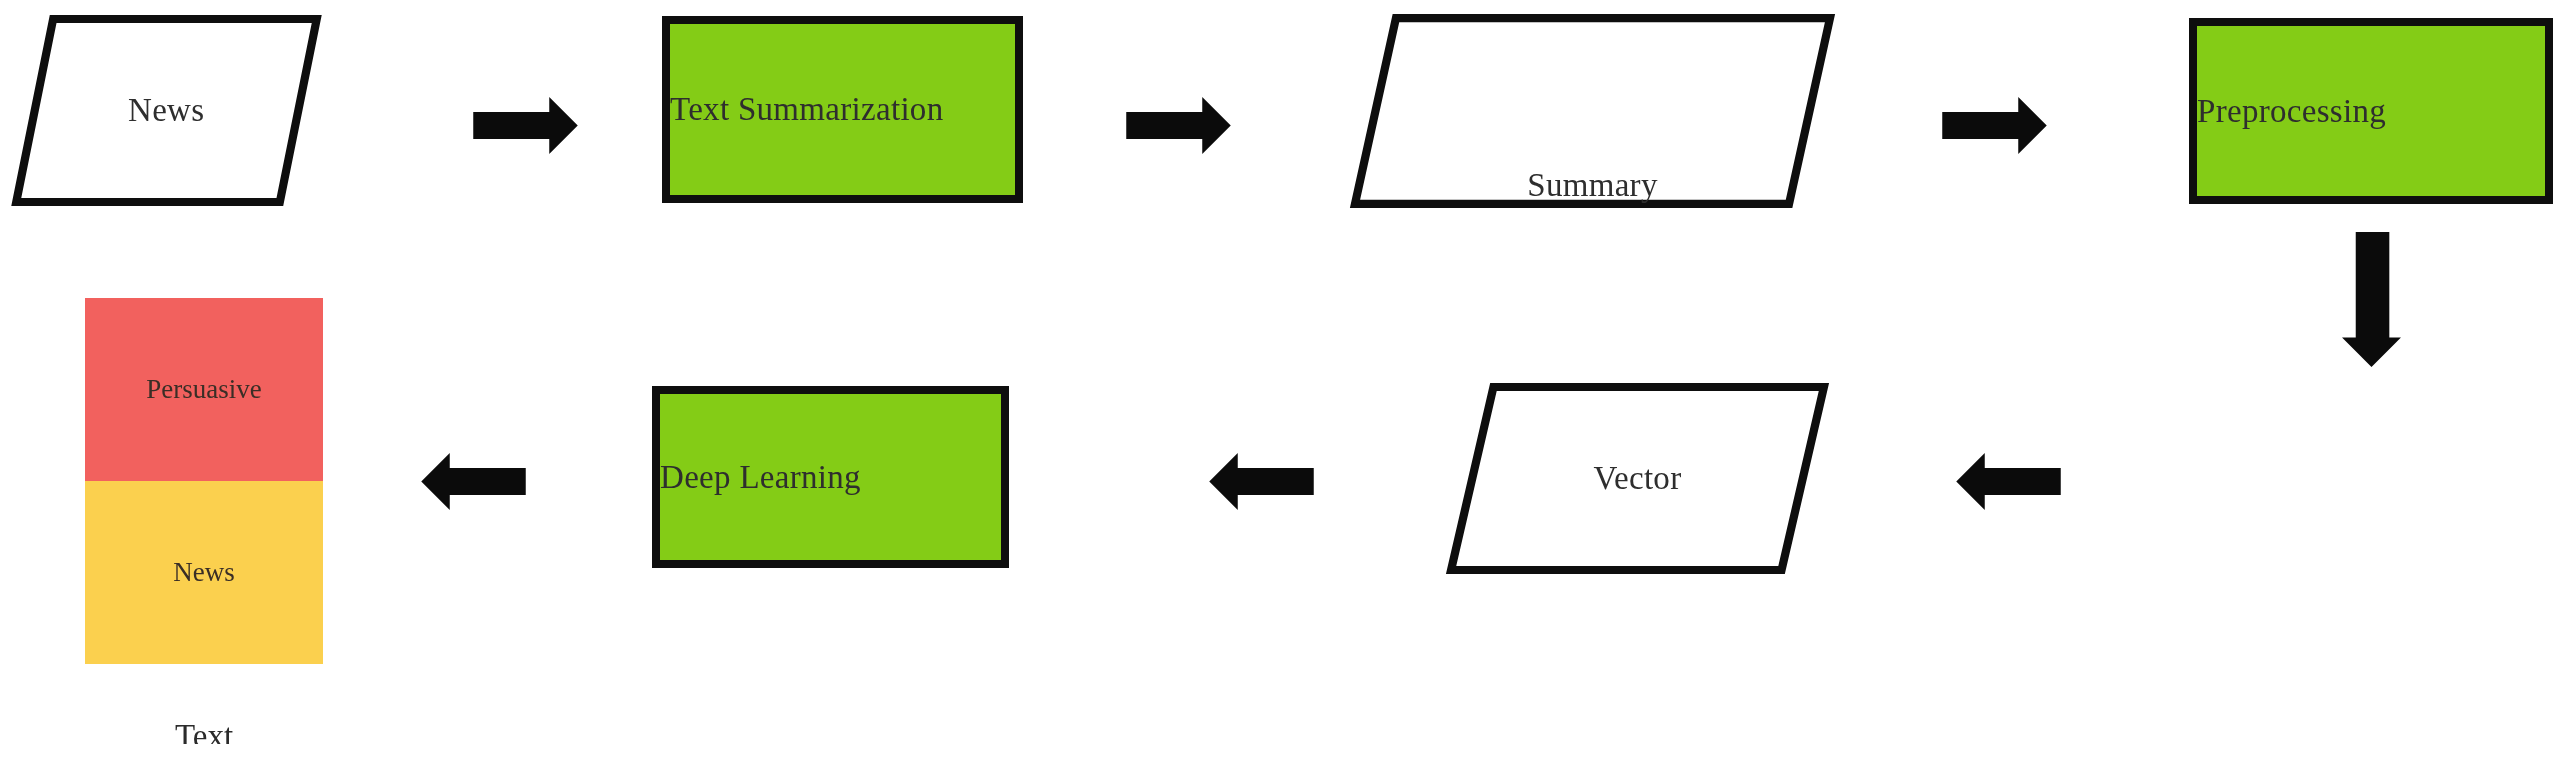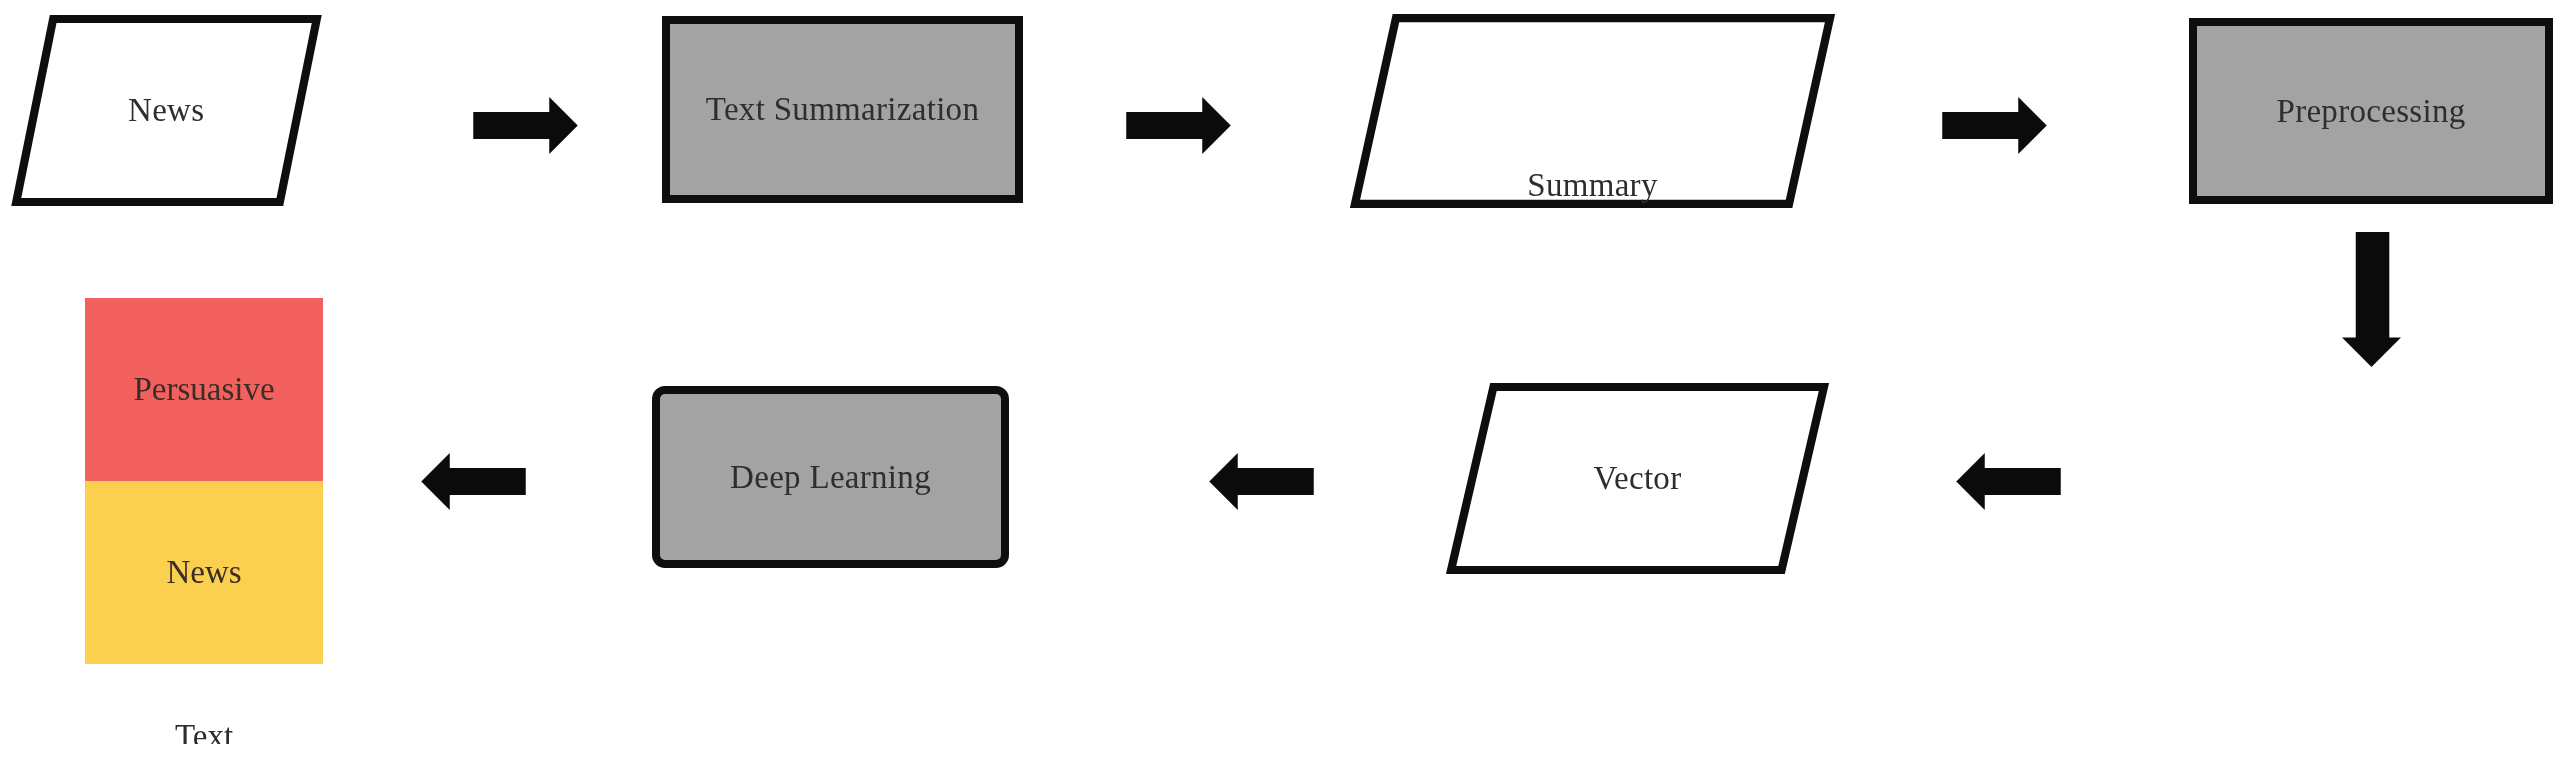--- a/index.html
+++ b/index.html
@@ -15,25 +15,24 @@
   .para {
     fill: #ffffff;
     stroke: #0e0e0e;
     stroke-width: 12;
     stroke-linejoin: miter;
   }
   .arrow-poly { fill: #0b0b0b; stroke: none; }
   .process {
     position: absolute;
     box-sizing: border-box;
-    background: #a3a3a3;
+    background: #84cc16;
     border: 8.2px solid #0e0e0e;
     display: flex;
     align-items: center;
-    justify-content: center;
   }
   .label-overlay {
     position: absolute;
     display: flex;
     align-items: center;
     justify-content: center;
     pointer-events: none;
   }
   .node-label {
     font-size: 33px;
@@ -41,21 +40,21 @@
     letter-spacing: 0.3px;
     white-space: nowrap;
   }
   .class-box {
     position: absolute;
     display: flex;
     align-items: center;
     justify-content: center;
   }
   .class-label {
-    font-size: 33px;
+    font-size: 27px;
     color: #3a2e26;
     white-space: nowrap;
   }
   .caption {
     position: absolute;
     display: flex;
     align-items: center;
     justify-content: center;
     font-size: 33px;
     color: #2b2b2b;
@@ -113,21 +112,21 @@
     <polygon class="para" points="62,0 546,0 484,268 0,268" style="stroke: rgb(14, 14, 14);"></polygon>
   </svg>
   <div class="label-overlay" style="left:1451px; top:387px; width:373px; height:183px;">
     <span class="node-label">Vector</span>
   </div>
 
   <svg class="arrow" style="left:1209px; top:453px;" width="105" height="57" viewBox="0 0 154 84">
     <polygon class="arrow-poly" points="154,22 42,22 42,0 0,42 42,84 42,62 154,62" style="fill: rgb(11, 11, 11);"></polygon>
   </svg>
 
-  <div class="process" style="left: 652px; top: 386px; width: 357px; height: 182px; border-color: rgb(14, 14, 14); border-radius: 13px;">
+  <div class="process" style="left: 652px; top: 386px; width: 357px; height: 182px; border-color: rgb(14, 14, 14);">
     <span class="node-label">Deep Learning</span>
   </div>
 
   <svg class="arrow" style="left:421px; top:453px;" width="105" height="57" viewBox="0 0 154 84">
     <polygon class="arrow-poly" points="154,22 42,22 42,0 0,42 42,84 42,62 154,62" style="fill: rgb(11, 11, 11);"></polygon>
   </svg>
 
   <div class="class-box" style="left: 85px; top: 298px; width: 238px; height: 183px; background-color: rgb(242, 97, 94);">
     <span class="class-label">Persuasive</span>
   </div>

